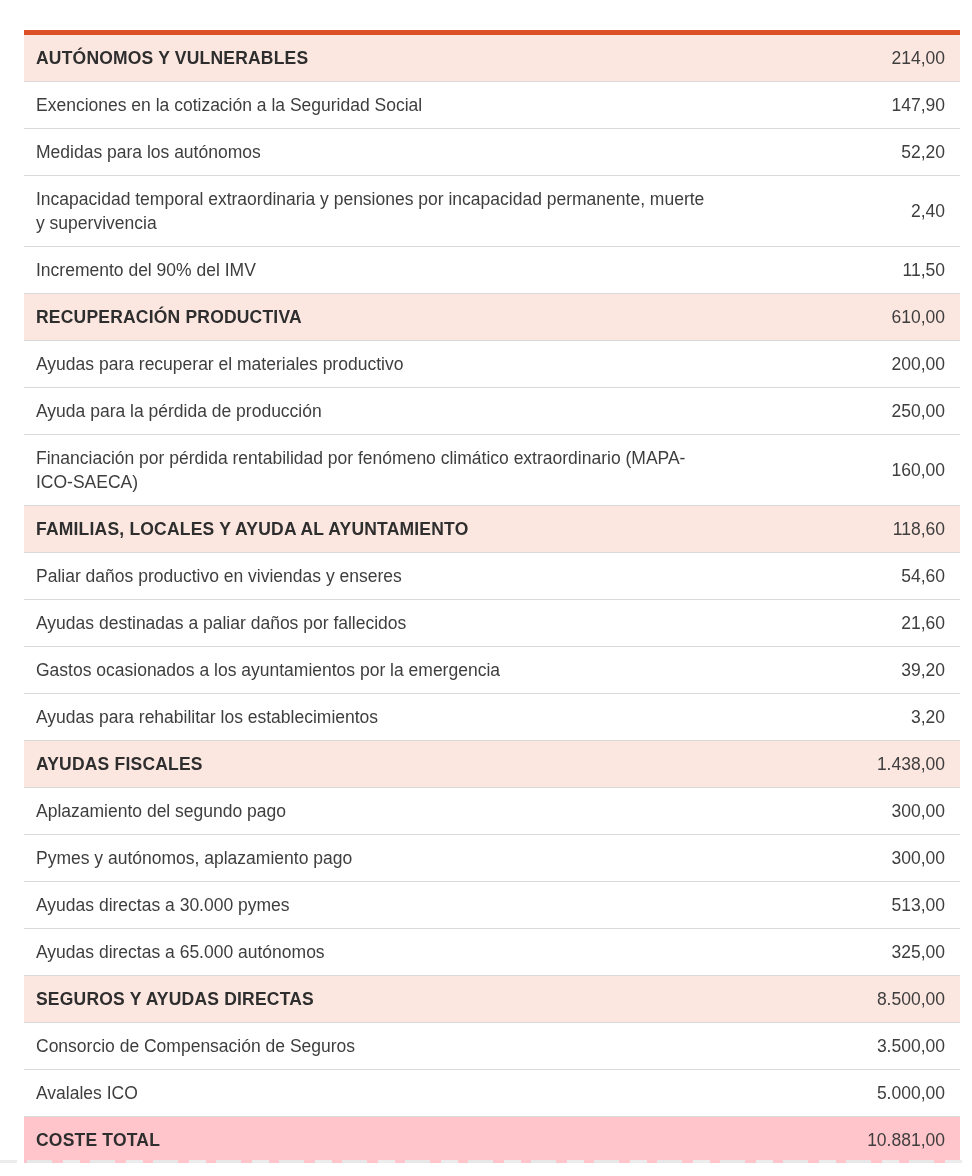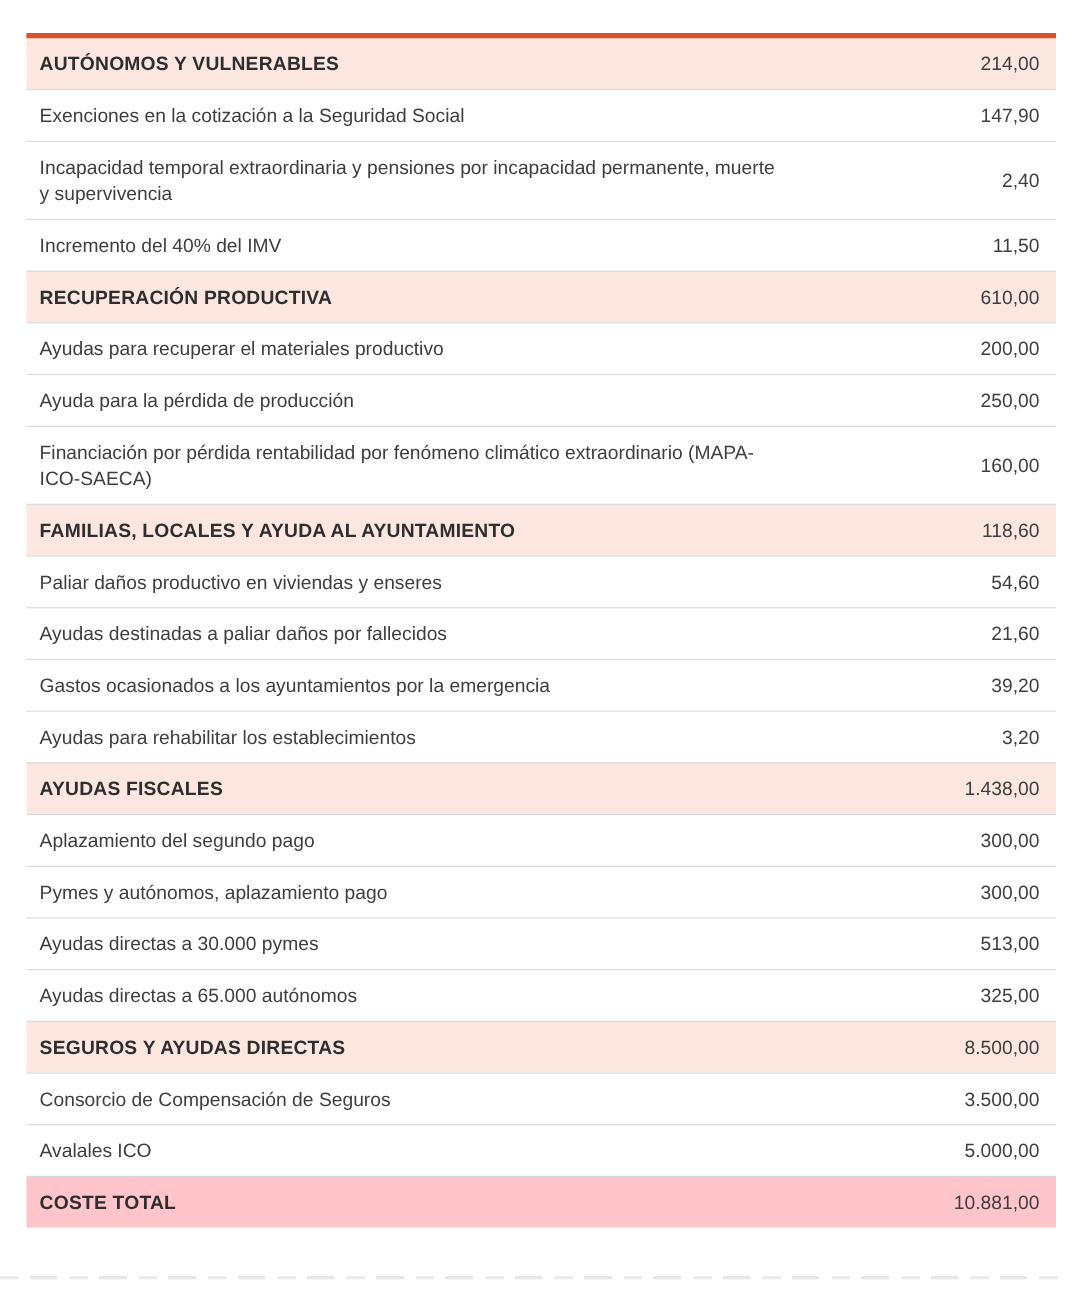--- a/index.html
+++ b/index.html
@@ -83,25 +83,29 @@
 
   <div class="row header">
     <div class="label">AUTÓNOMOS Y VULNERABLES</div>
     <div class="value">214,00</div>
   </div>
   <div class="row item">
     <div class="label">Exenciones en la cotización a la Seguridad Social</div>
     <div class="value">147,90</div>
   </div>
   <div class="row item">
+    <div class="label">Medidas para los autónomos</div>
+    <div class="value">52,20</div>
+  </div>
+  <div class="row item">
     <div class="label">Incapacidad temporal extraordinaria y pensiones por incapacidad permanente, muerte y supervivencia</div>
     <div class="value">2,40</div>
   </div>
   <div class="row item">
-    <div class="label">Incremento del 40% del IMV</div>
+    <div class="label">Incremento del 90% del IMV</div>
     <div class="value">11,50</div>
   </div>
 
   <div class="row header">
     <div class="label">RECUPERACIÓN PRODUCTIVA</div>
     <div class="value">610,00</div>
   </div>
   <div class="row item">
     <div class="label">Ayudas para recuperar el materiales productivo</div>
     <div class="value">200,00</div>

